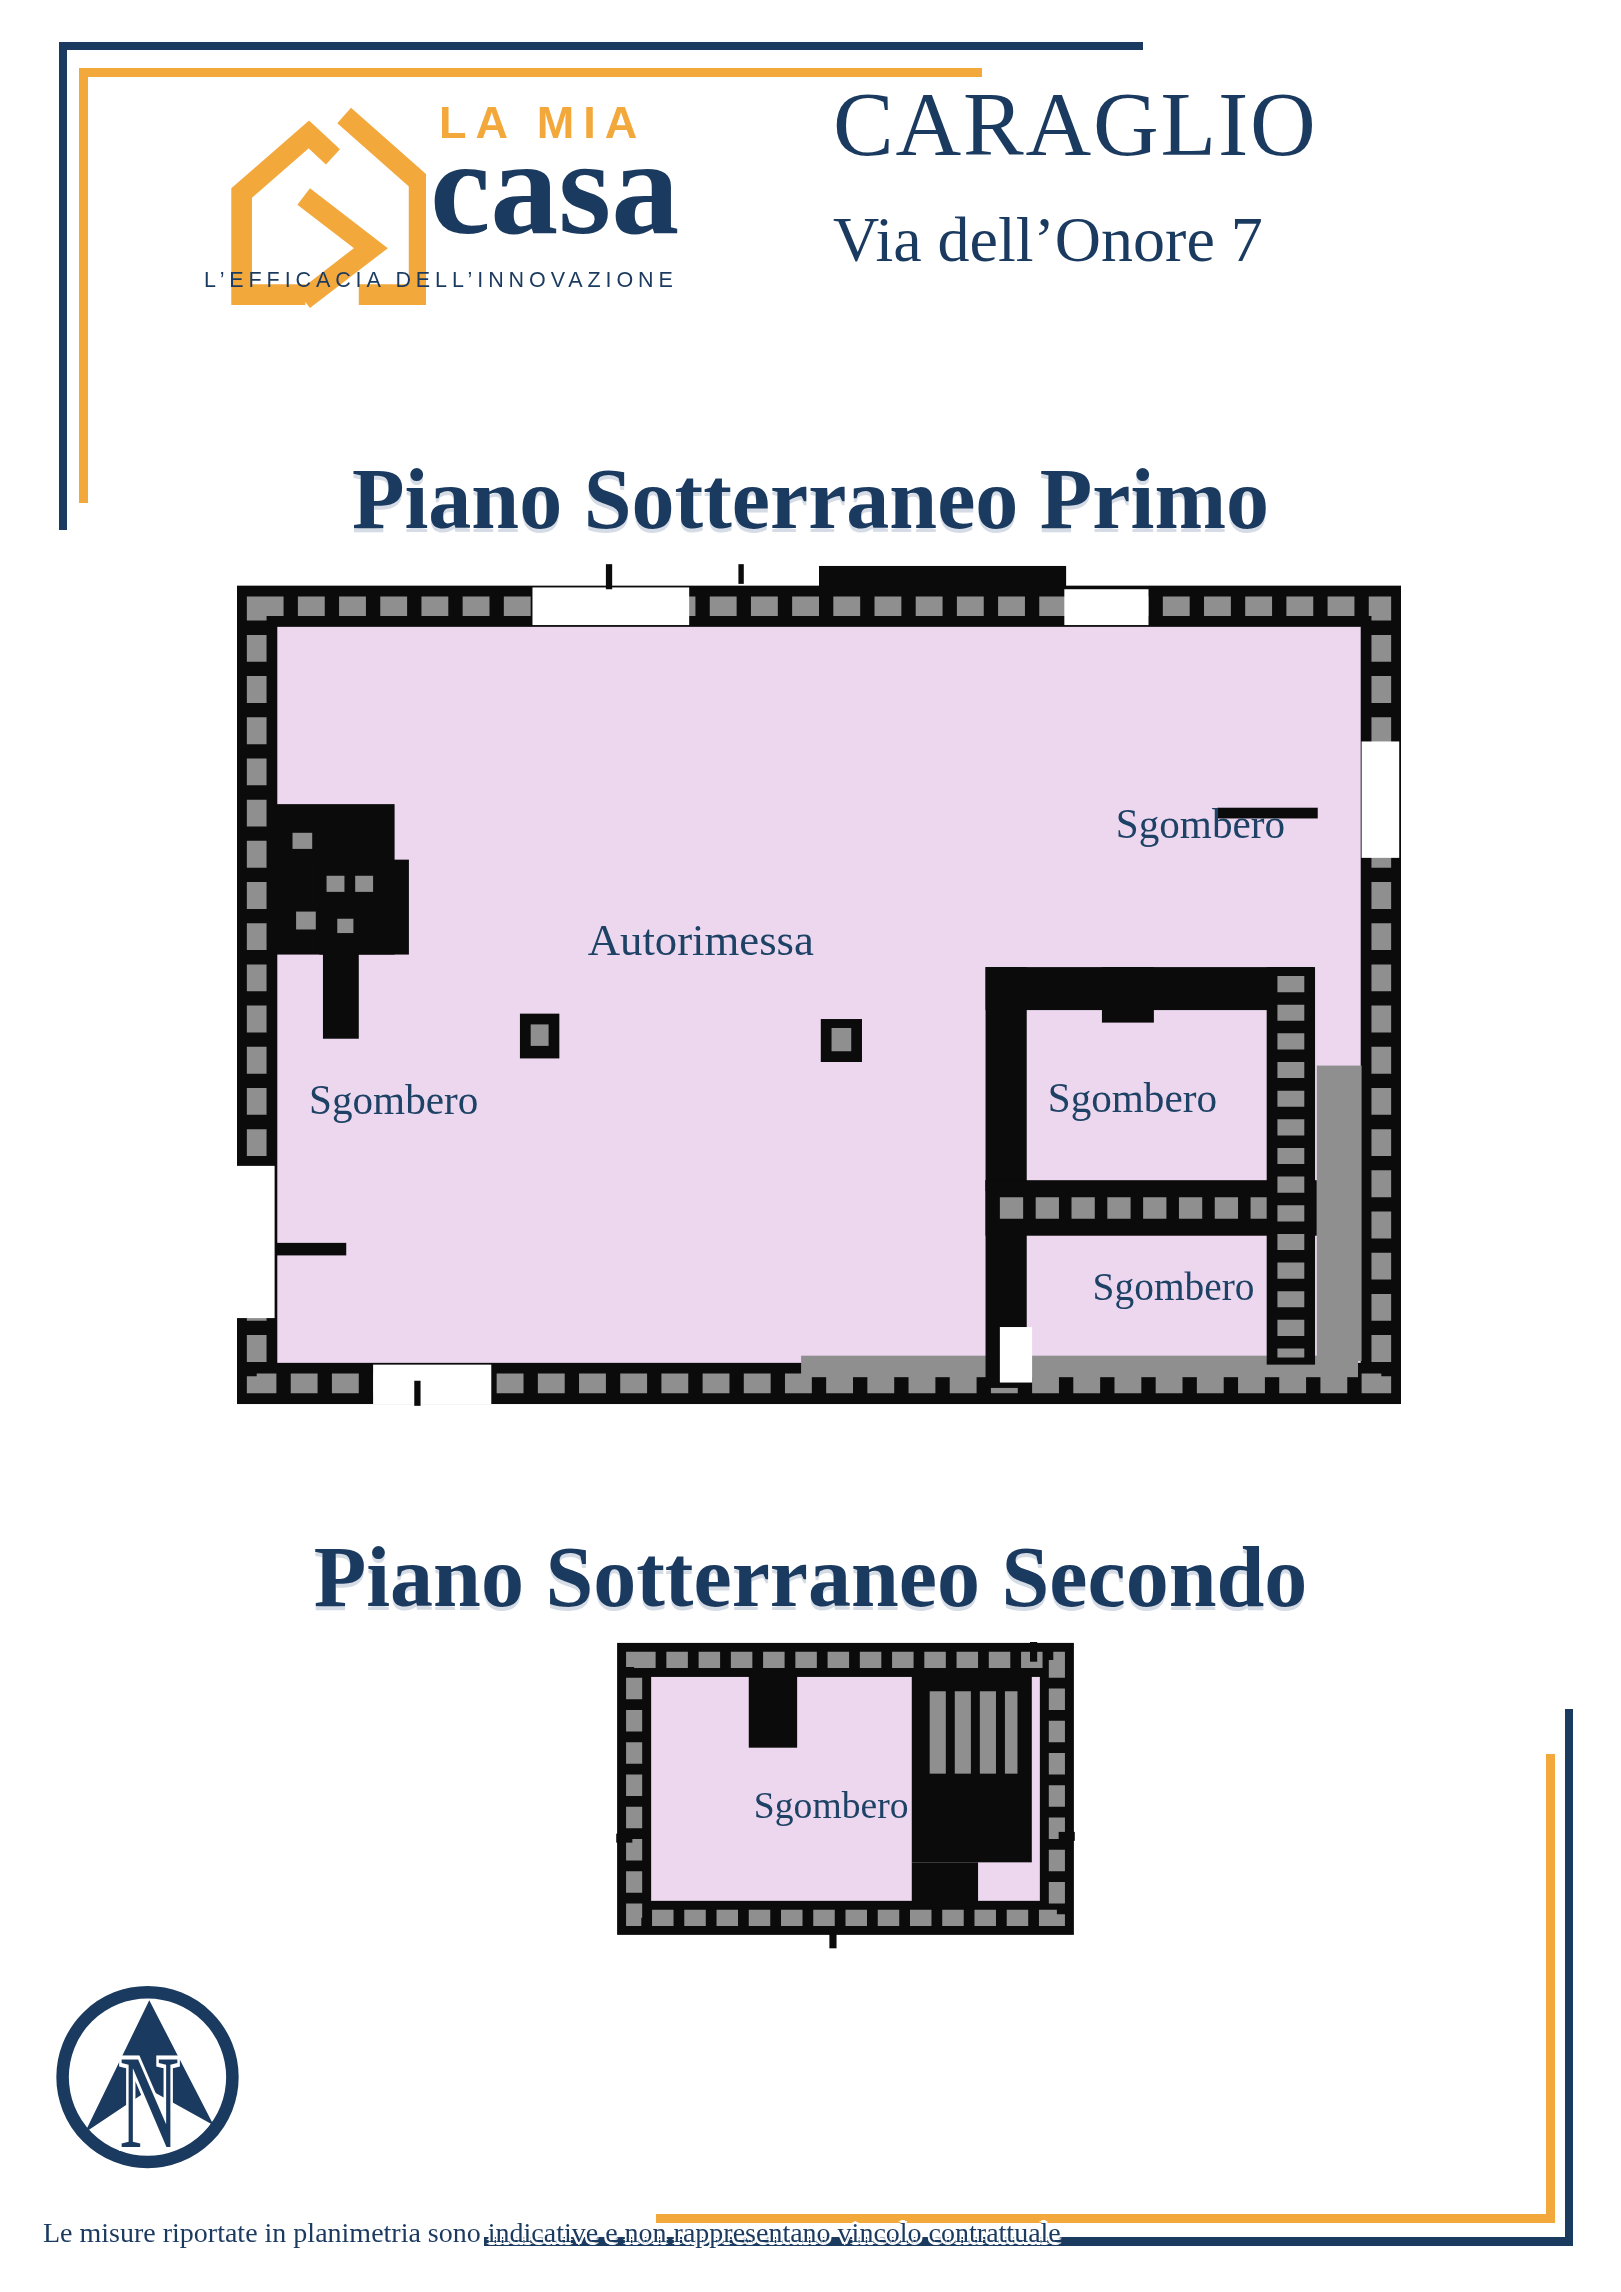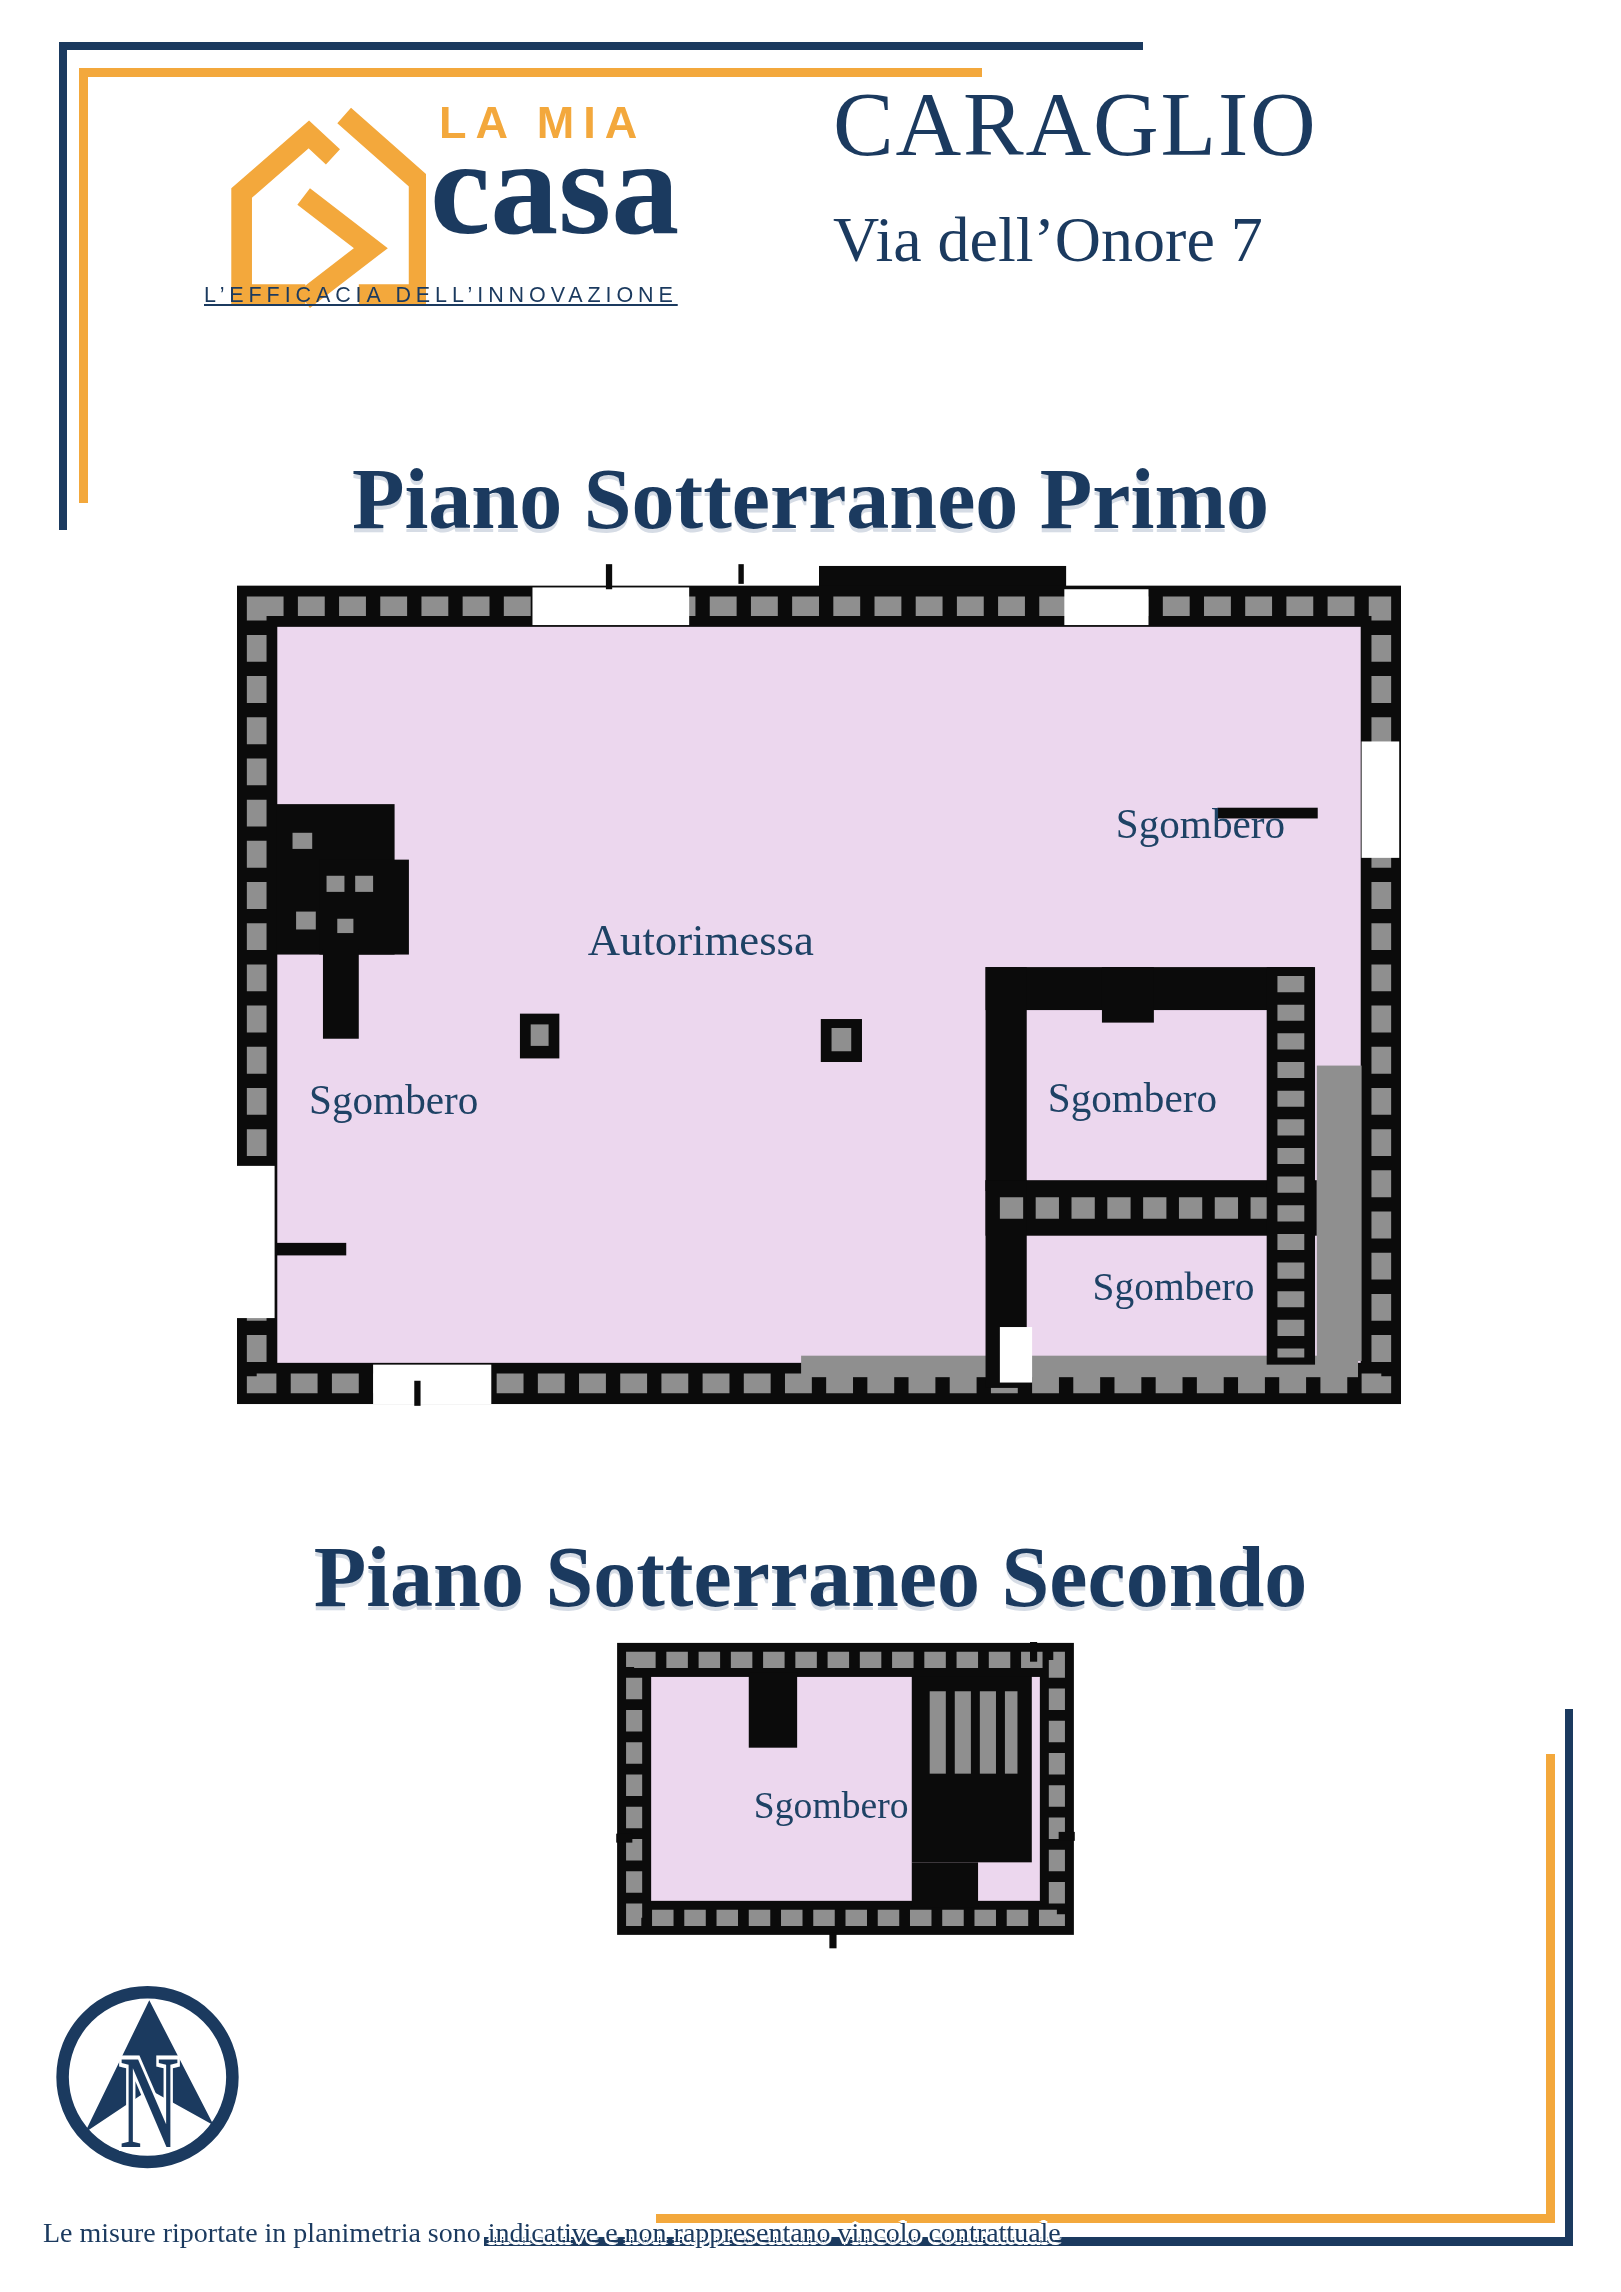--- a/index.html
+++ b/index.html
@@ -69,21 +69,21 @@
 
   <div class="abs" style="left:202px;top:90px;width:537px;height:215px;">
     <svg width="224" height="213" viewBox="0 0 260 245" style="position:absolute;left:0;top:9px;">
       <path class="houseline" d="M120,226 H46 V108 L124,40 L152,66"></path>
       <path class="houseline" d="M165,18 L252,95 V226 H182"></path>
       <path class="houseline" d="M118,112 L196,172 L118,232"></path>
     </svg>
     <div class="abs brand-top" style="left:237px;top:7.2px;">LA MIA</div>
     <div class="abs brand-main" style="left:228px;top:36px;">casa</div>
   </div>
-  <div class="abs brand-tagline" style="left:204px;top:283px;text-decoration:underline;">L’EFFICACIA DELL’INNOVAZIONE</div>
+  <div class="abs brand-tagline" style="left:204px;top:268px;">L’EFFICACIA DELL’INNOVAZIONE</div>
 
   <div class="abs" style="left:833px;top:79px;width:627px;text-align:left;">
     <div class="city-title">CARAGLIO</div>
     <div class="addr-title">Via dell’Onore 7</div>
   </div>
 
   <div class="abs section-title" style="left:0;top:437px;">Piano Sotterraneo Primo</div>
 
   <svg class="abs" style="left:237px;top:564px;" width="1164" height="842" viewBox="0 0 1300 940">
 

